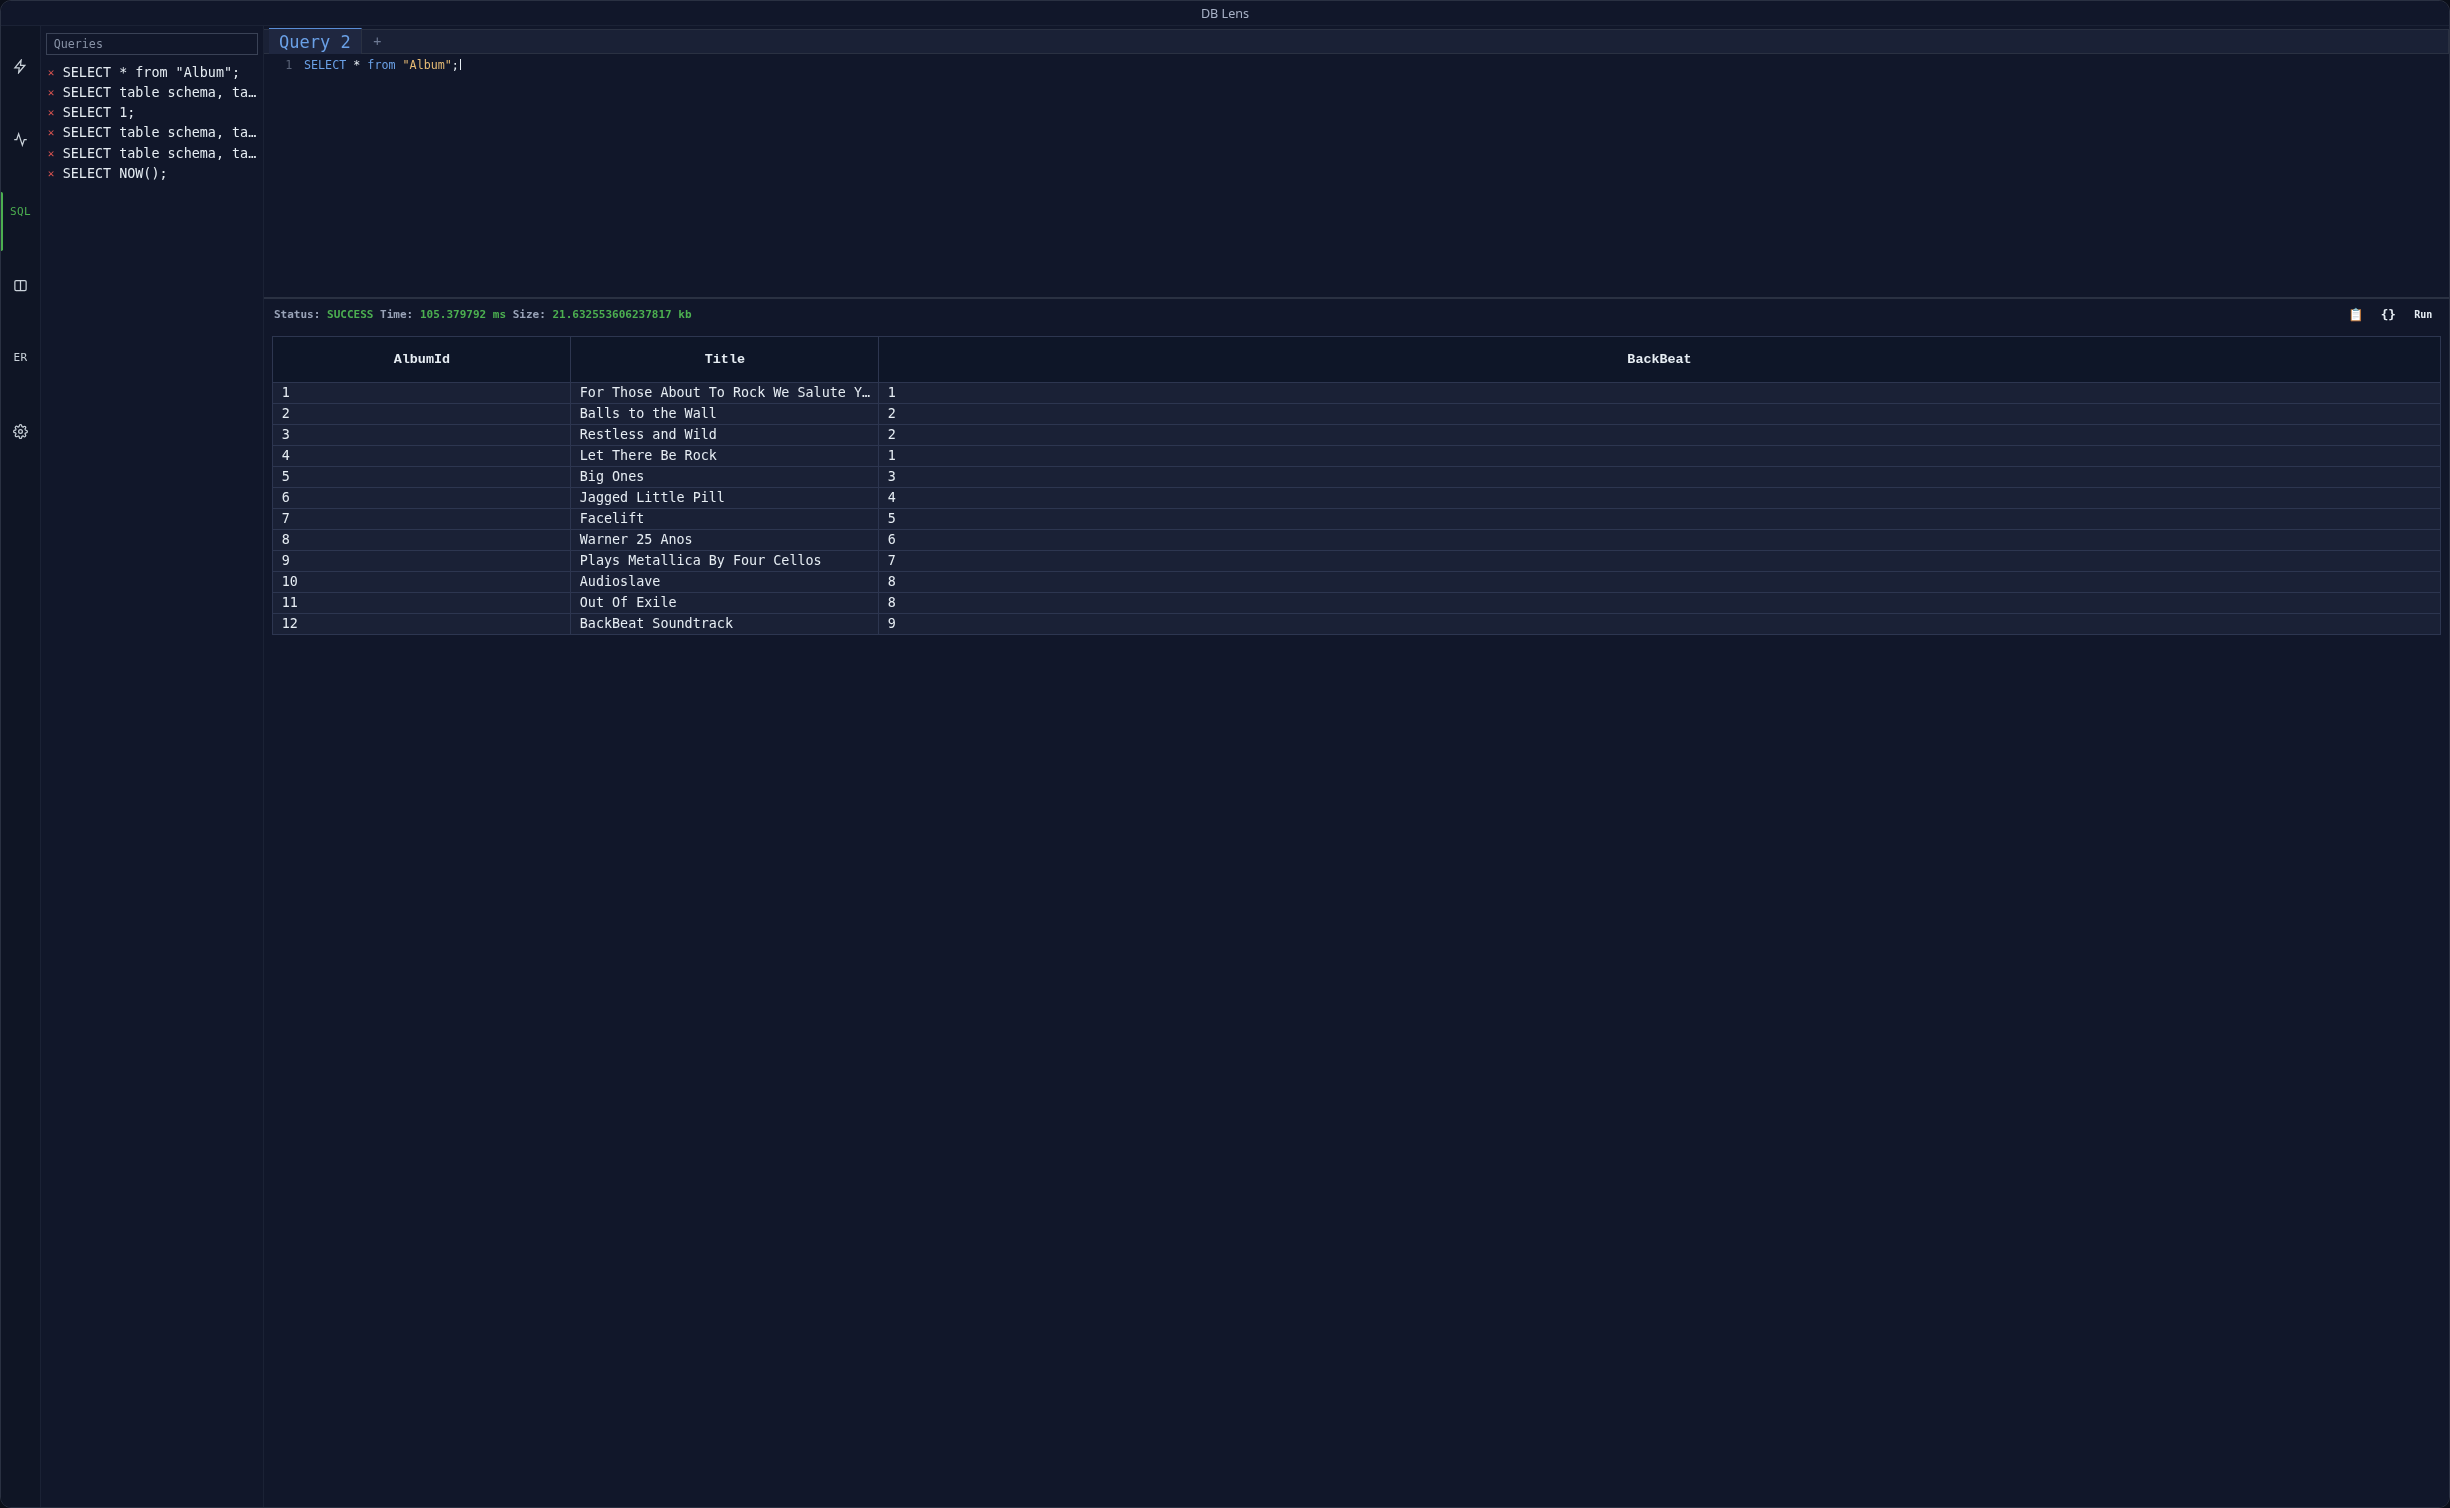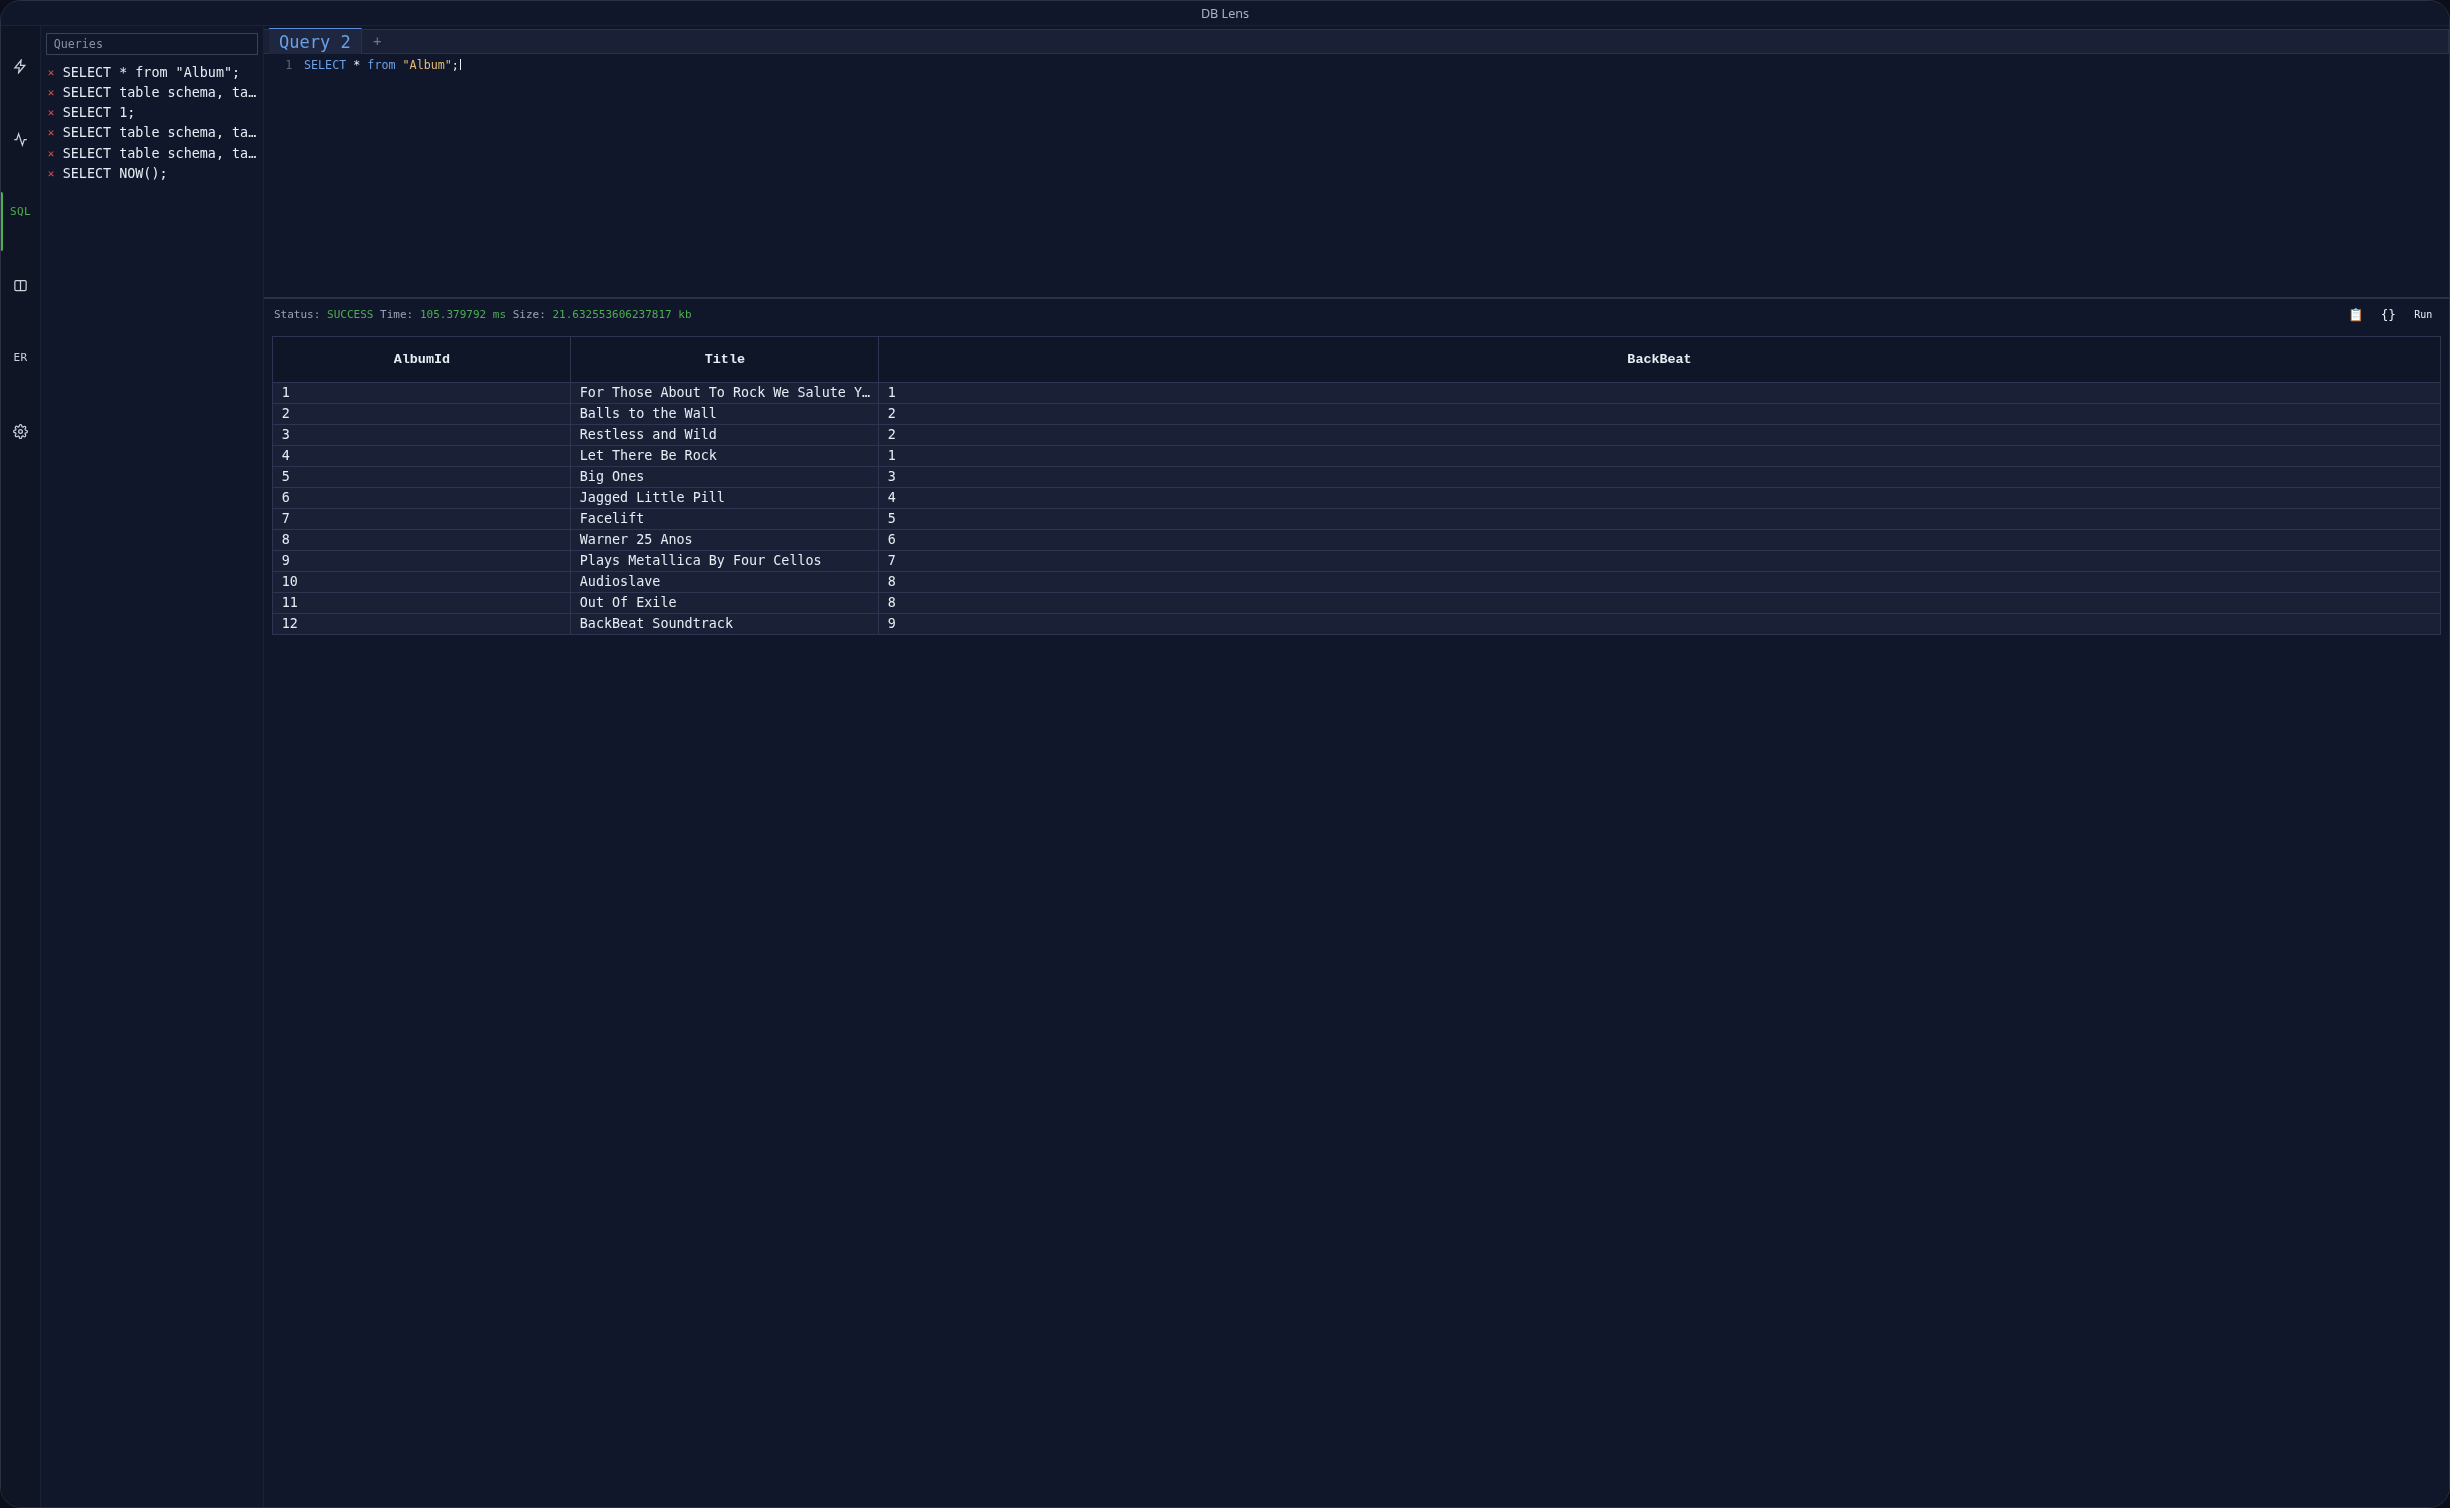--- a/index.html
+++ b/index.html
@@ -8,21 +8,21 @@
     background: #0b0f19;
     font-family: ui-monospace, "SF Mono", Menlo, Monaco, Consolas, monospace;
     color: #c9d1d9;
     overflow: hidden;
   }
   .app {
     display: flex;
     flex-direction: column;
     width: 100%; height: 100%;
     border: 1.7px solid #2a3142;
-    border-radius: 21px;
+    border-radius: 11px;
     overflow: hidden;
   }
   .titlebar {
     height: 25px;
     display: flex;
     align-items: center;
     justify-content: center;
     background: #11172a;
     color: #a8b2c7;
     font-size: 12.6px;
@@ -174,20 +174,21 @@
     height: 1.7px;
     background: #2a3142;
   }
   .status-row {
     display: flex;
     align-items: center;
     padding: 6.7px 10px;
     font-size: 11px;
     gap: 6.7px;
     color: #99a3b8;
+    font-weight: bold;
   }
   .status-row .lab { color: #99a3b8; }
   .status-row .val { color: #4caf50; }
   .status-row .spacer { flex: 1; }
   .status-btn {
     padding: 1.7px 5px;
     color: #e6edf3;
     font-size: 12.6px;
   }
   .run-btn {

